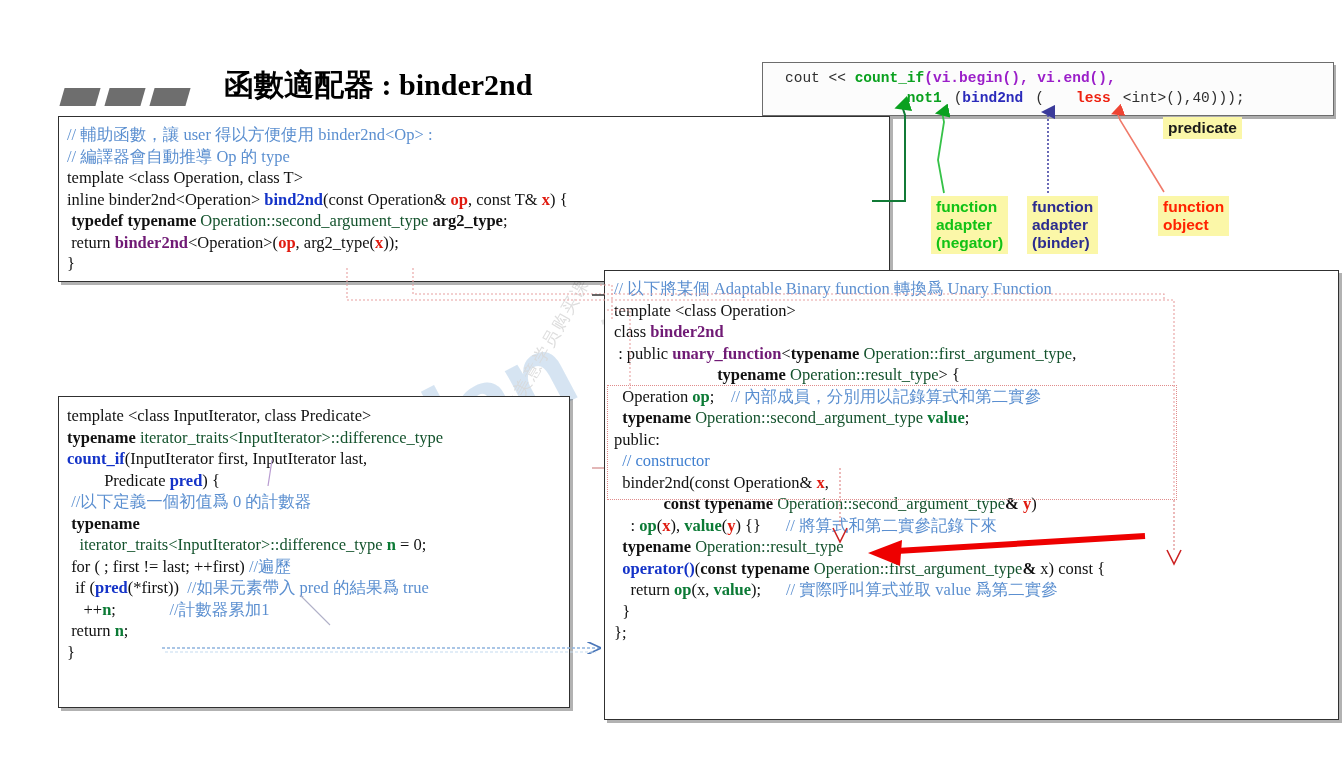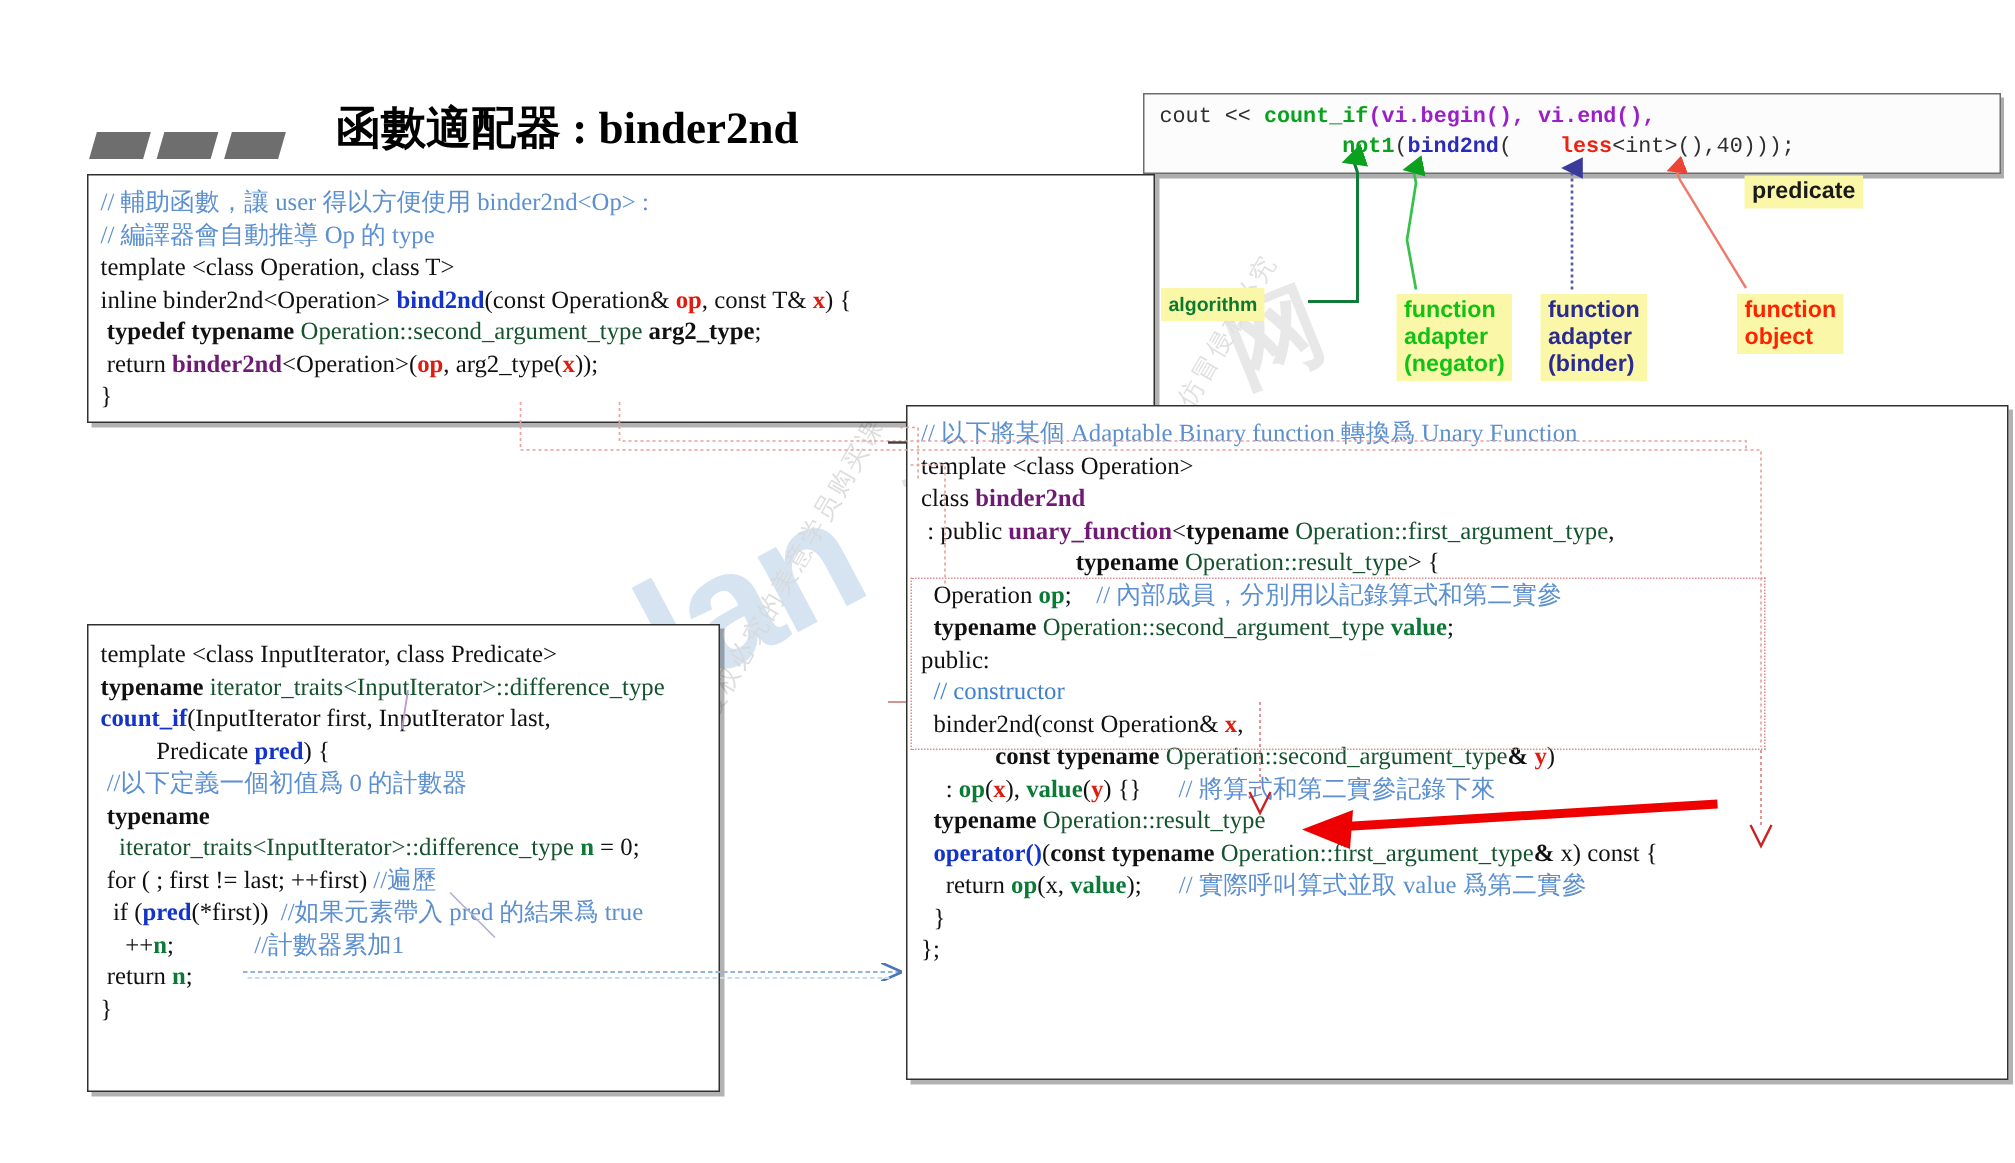--- a/index.html
+++ b/index.html
@@ -60,23 +60,23 @@
   .cm{color:#5b8fd0;}            
   .cm2{color:#3f7fd0;}
   .gray{color:#14532d;font-family:Liberation Serif, serif;}
   .bold{font-weight:700;}
   .blue{color:#1433c8;font-weight:700;}
   .purple{color:#701a75;font-weight:700;}
   .green{color:#0b7a35;font-weight:700;}
   .red{color:#e01b10;font-weight:700;}
 
   
-  #box-bind2nd{left:58px;top:116px;width:712px;height:166px;padding:7px 0 0 8px;}
-  
-  #box-countif{left:58px;top:416px;width:422px;height:312px;padding:8px 0 0 8px;}
+  #box-bind2nd{left:58px;top:116px;width:832px;height:166px;padding:7px 0 0 8px;}
+  
+  #box-countif{left:58px;top:396px;width:512px;height:312px;padding:8px 0 0 8px;}
   
   #box-binder2nd{left:604px;top:270px;width:735px;height:450px;padding:7px 0 16px 9px;}
 
   
   #inner-dash{
     position:absolute;left:607px;top:385px;width:570px;height:115px;
     border:1px dotted #e08b8b;box-sizing:border-box;pointer-events:none;
   }
 
   
@@ -86,21 +86,21 @@
     box-sizing:border-box;padding:5px 0 0 10px;
   }
   #box-usage .mono{
     font-family:"Liberation Mono","DejaVu Sans Mono",monospace;
     font-size:14.5px;line-height:20px;white-space:pre;color:#3a3a3a;
   }
   .m-green{color:#0aa11f;font-weight:700;}
   .m-purple{color:#9b1fc9;font-weight:700;}
   .m-navy{color:#2b2bbb;font-weight:700;}
   .m-red{color:#ee2211;font-weight:700;margin-left:32px;}
-  .m-dark{color:#2f2f2f;}
+  .m-dark{color:#2f2f2f;margin-left:12px;}
   .ul{}
 
   
   .tag{
     position:absolute;background:#fbf7a8;
     font-family:"Liberation Sans","DejaVu Sans",sans-serif;
     font-weight:700;font-size:15.5px;line-height:18px;
     padding:2px 5px;white-space:pre;
   }
   #tag-algorithm{left:774px;top:192px;color:#0b7a2e;font-size:13px;}

